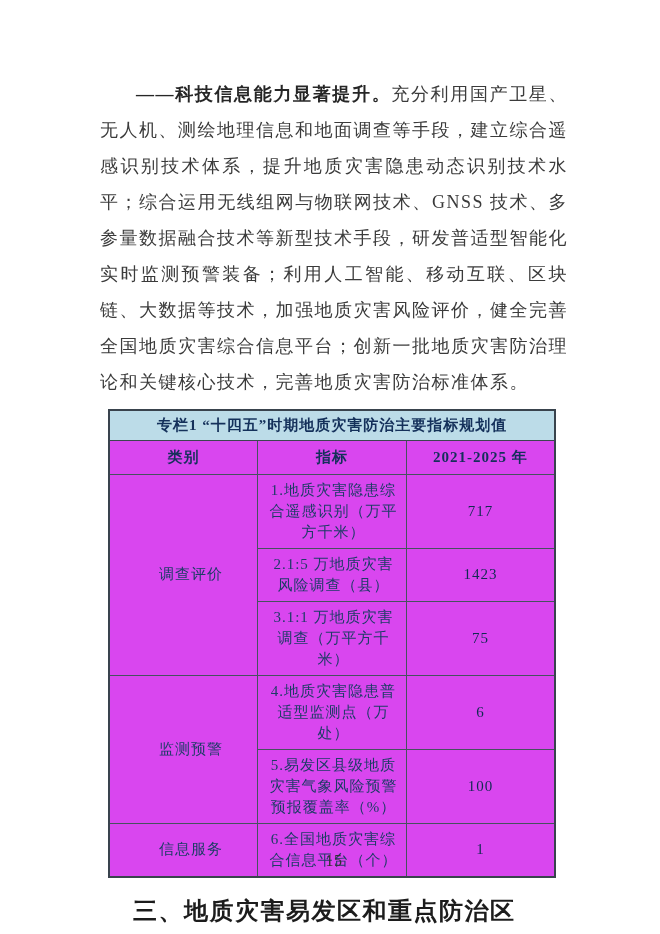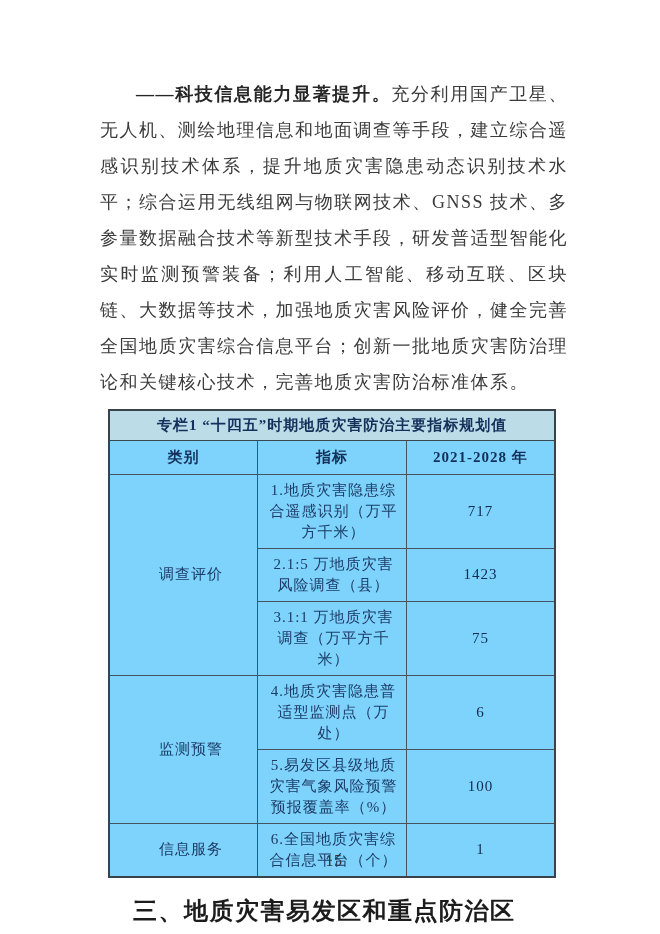--- a/index.html
+++ b/index.html
@@ -43,21 +43,21 @@
   .panel-table {
     width: 448px;
     margin: 9px 0 0 8px;
     border-collapse: collapse;
     table-layout: fixed;
     font-size: 15px;
     letter-spacing: 1px;
   }
   .panel-table td {
     border: 1px solid #46525e;
-    background: #7dd3fc;
+    background: #d946ef;
     color: #1d3c66;
     box-sizing: border-box;
   }
   .panel-table .title-cell {
     height: 30px;
     background: #bcdce8;
     color: #14305a;
     font-weight: bold;
     text-align: center;
     font-size: 15px;
@@ -119,21 +119,21 @@
     <p class="para indent"><span class="lead">——科技信息能力显著提升。</span><span>充分利用国产卫星、无人机、测绘地理信息和地面调查等手段，建立综合遥感识别技术体系，提升地质灾害隐患动态识别技术水平；综合运用无线组网与物联网技术、GNSS 技术、多参量数据融合技术等新型技术手段，研发普适型智能化实时监测预警装备；利用人工智能、移动互联、区块链、大数据等技术，加强地质灾害风险评价，健全完善全国地质灾害综合信息平台；创新一批地质灾害防治理论和关键核心技术，完善地质灾害防治标准体系。</span></p>
 
     <table class="panel-table">
       <tbody>
         <tr>
           <td class="title-cell" colspan="3">专栏1  “十四五”时期地质灾害防治主要指标规划值</td>
         </tr>
         <tr>
           <td class="head-cell" style="width:72px">类别</td>
           <td class="head-cell" style="width:274px">指标</td>
-          <td class="head-cell" style="width:102px">2021-2028 年</td>
+          <td class="head-cell" style="width:102px">2021-2025 年</td>
         </tr>
         <tr class="r">
           <td class="cat-cell" rowspan="3">调查评价</td>
           <td class="ind-cell">1.地质灾害隐患综合遥感识别（万平方千米）</td>
           <td class="val-cell">717</td>
         </tr>
         <tr class="r">
           <td class="ind-cell">2.1:5 万地质灾害风险调查（县）</td>
           <td class="val-cell">1423</td>
         </tr>

